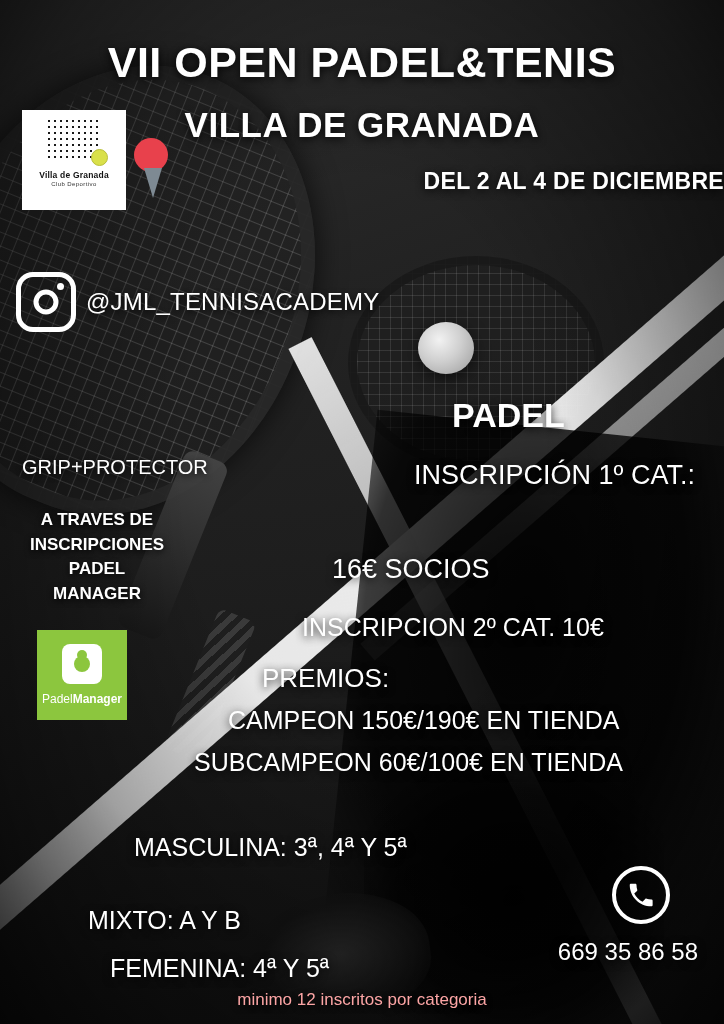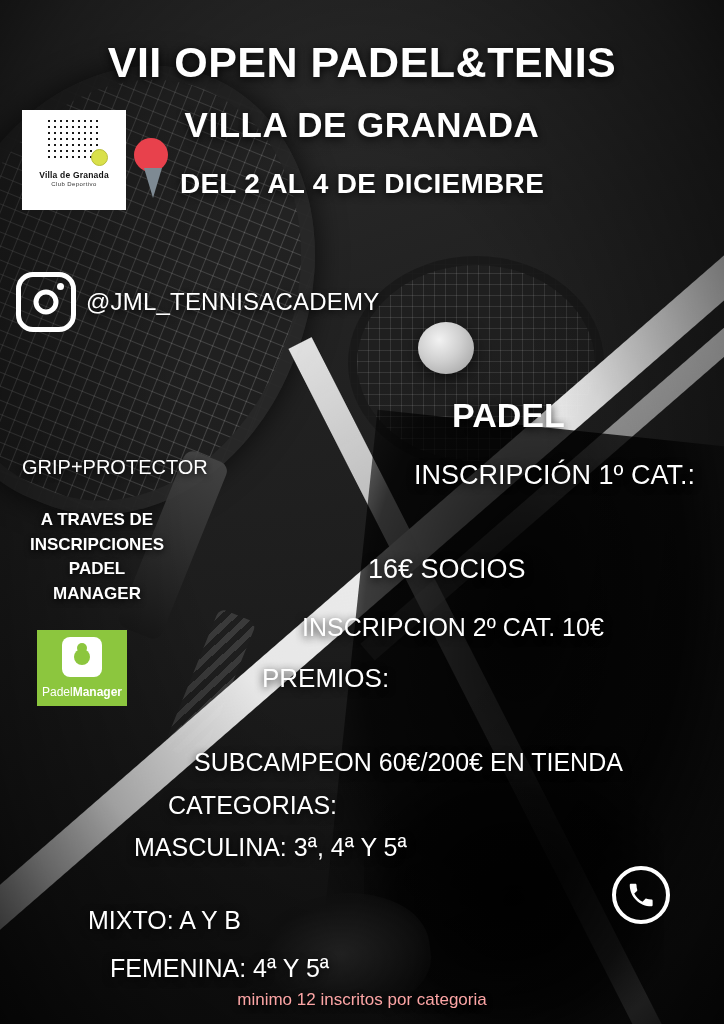--- a/index.html
+++ b/index.html
@@ -196,22 +196,22 @@
     font-size: 35px;
     font-weight: bold;
     letter-spacing: 0.5px;
     text-shadow: 0 2px 8px rgba(0,0,0,0.9);
   }
   .title-dates {
     position: absolute;
     top: 168px;
     left: 0;
     width: 100%;
-    text-align: center;
-    font-size: 28px;
+    text-align: right;
+    font-size: 23px;
     font-weight: bold;
     letter-spacing: 0.3px;
     text-shadow: 0 2px 8px rgba(0,0,0,0.9);
   }
 
   
   .club-logo {
     position: absolute;
     left: 22px;
     top: 110px;
@@ -349,21 +349,21 @@
     line-height: 1.45;
     text-shadow: 0 2px 6px rgba(0,0,0,0.9);
   }
 
   
   .pm-logo {
     position: absolute;
     left: 37px;
     top: 630px;
     width: 90px;
-    height: 76px;
+    height: 90px;
     background: #8cc63e;
     display: flex;
     flex-direction: column;
     align-items: center;
     justify-content: center;
   }
   .pm-logo .pm-mark {
     width: 40px;
     height: 40px;
     border-radius: 8px;
@@ -409,21 +409,20 @@
     top: 512px;
     font-size: 27px;
     text-shadow: 0 2px 8px rgba(0,0,0,0.9);
   }
   .price2 {
     position: absolute;
     left: 332px;
     top: 554px;
     font-size: 27px;
     text-shadow: 0 2px 8px rgba(0,0,0,0.9);
-    margin-left: 36px;
   }
   .insc2 {
     position: absolute;
     left: 302px;
     top: 613px;
     font-size: 25px;
     text-shadow: 0 2px 8px rgba(0,0,0,0.9);
   }
   .premios {
     position: absolute;
@@ -569,28 +568,29 @@
       <div class="pm-text">
         <span>Padel</span><b>Manager</b>
       </div>
     </div>
 
     <div class="padel-head">PADEL</div>
     <div class="insc1">INSCRIPCIÓN 1º CAT.:</div>
     <div class="price2">16€ SOCIOS</div>
     <div class="insc2">INSCRIPCION 2º CAT. 10€</div>
     <div class="premios">PREMIOS:</div>
-    <div class="premio2">SUBCAMPEON 60€/200€ EN TIENDA</div>
-    <div class="cats">CATEGORIAS:</div>
+    <div class="premio1">CAMPEON 150€/190€ EN TIENDA</div>
+    <div class="premio2">SUBCAMPEON 60€/100€ EN TIENDA</div>
     <div class="cat1">MASCULINA: 3ª, 4ª Y 5ª</div>
     <div class="cat2">FEMENINA: 4ª Y 5ª</div>
     <div class="cat3">MIXTO: A Y B</div>
 
     <div class="phone-icon">
       <svg viewBox="0 0 24 24" aria-hidden="true">
         <path fill="#ffffff" d="M6.6 10.8c1.4 2.8 3.8 5.1 6.6 6.6l2.2-2.2c.3-.3.7-.4 1.1-.2 1.2.4 2.5.6 3.8.6.6 0 1 .4 1 1V20c0 .6-.4 1-1 1C10.7 21 3 13.3 3 3.9c0-.6.4-1 1-1H7.4c.6 0 1 .4 1 1 0 1.3.2 2.6.6 3.8.1.4 0 .8-.2 1.1l-2.2 2z"></path>
       </svg>
     </div>
+    <div class="phone-number">669 35 86 58</div>
 
     <div class="footnote">minimo 12 inscritos por categoria</div>
 
   </div>
 </div>
 
 </body></html>

